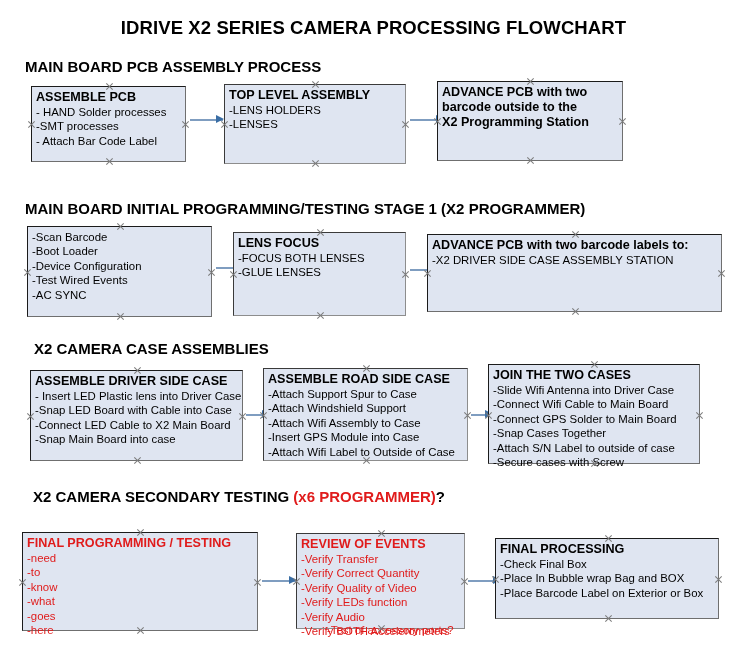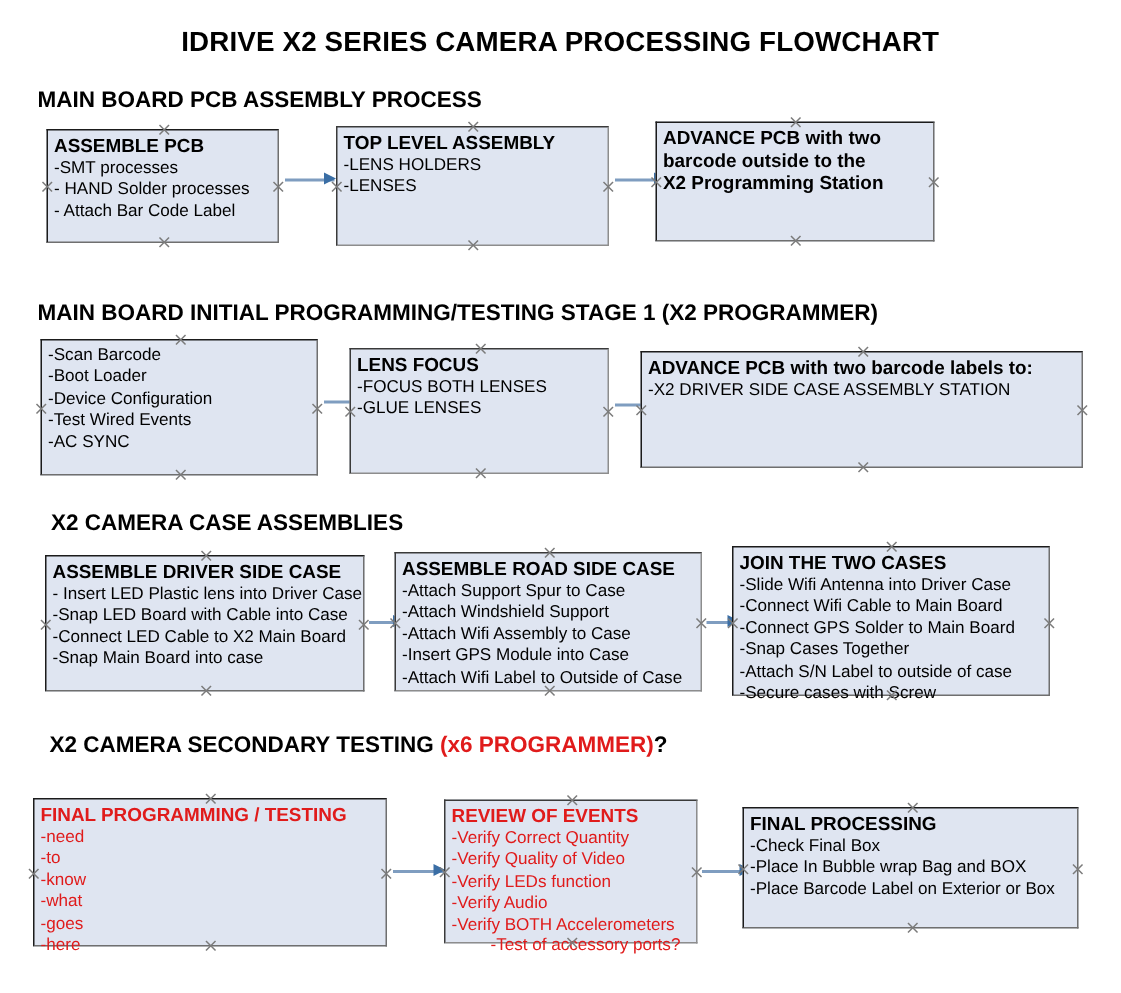--- a/index.html
+++ b/index.html
@@ -115,22 +115,22 @@
 <div id="root">
 
   <div class="chart-title">IDRIVE X2  SERIES CAMERA PROCESSING FLOWCHART</div>
 
   <div class="section-header" style="left:25px;top:58px;">
     <span>MAIN BOARD PCB ASSEMBLY PROCESS</span>
   </div>
 
   <div class="node" style="left:31px;top:86px;width:155px;height:76px;">
     <div class="node-title">ASSEMBLE PCB</div>
+    <div class="node-line">- HAND Solder processes</div>
     <div class="node-line">-SMT processes</div>
-    <div class="node-line">- HAND Solder processes</div>
     <div class="node-line">- Attach Bar Code Label</div>
     <span class="handle" style="left:-5px;top:33px;"></span>
     <span class="handle" style="right:-5px;top:33px;"></span>
     <span class="handle" style="left:73px;top:-5px;"></span>
     <span class="handle" style="left:73px;bottom:-5px;"></span>
   </div>
 
   <div class="arrow" style="left:190px;top:115px;width:33px;">
     <span class="shaft"></span>
     <span class="head"></span>
@@ -277,20 +277,21 @@
     <span class="handle" style="left:113px;bottom:-5px;"></span>
   </div>
 
   <div class="arrow" style="left:262px;top:576px;width:34px;">
     <span class="shaft"></span>
     <span class="head"></span>
   </div>
 
   <div class="node red thickgray" style="left:296px;top:533px;width:169px;height:96px;">
     <div class="node-title">REVIEW OF EVENTS</div>
+    <div class="node-line">-Verify Transfer</div>
     <div class="node-line">-Verify Correct Quantity</div>
     <div class="node-line">-Verify Quality of Video</div>
     <div class="node-line">-Verify LEDs function</div>
     <div class="node-line">-Verify Audio</div>
     <div class="node-line">-Verify BOTH Accelerometers</div>
     <div class="overflow-line" style="top:89px;margin-left:26px;">-Test of accessory ports?</div>
     <span class="handle" style="left:-5px;top:43px;"></span>
     <span class="handle" style="right:-5px;top:43px;"></span>
     <span class="handle" style="left:80px;top:-5px;"></span>
     <span class="handle" style="left:80px;bottom:-5px;"></span>

